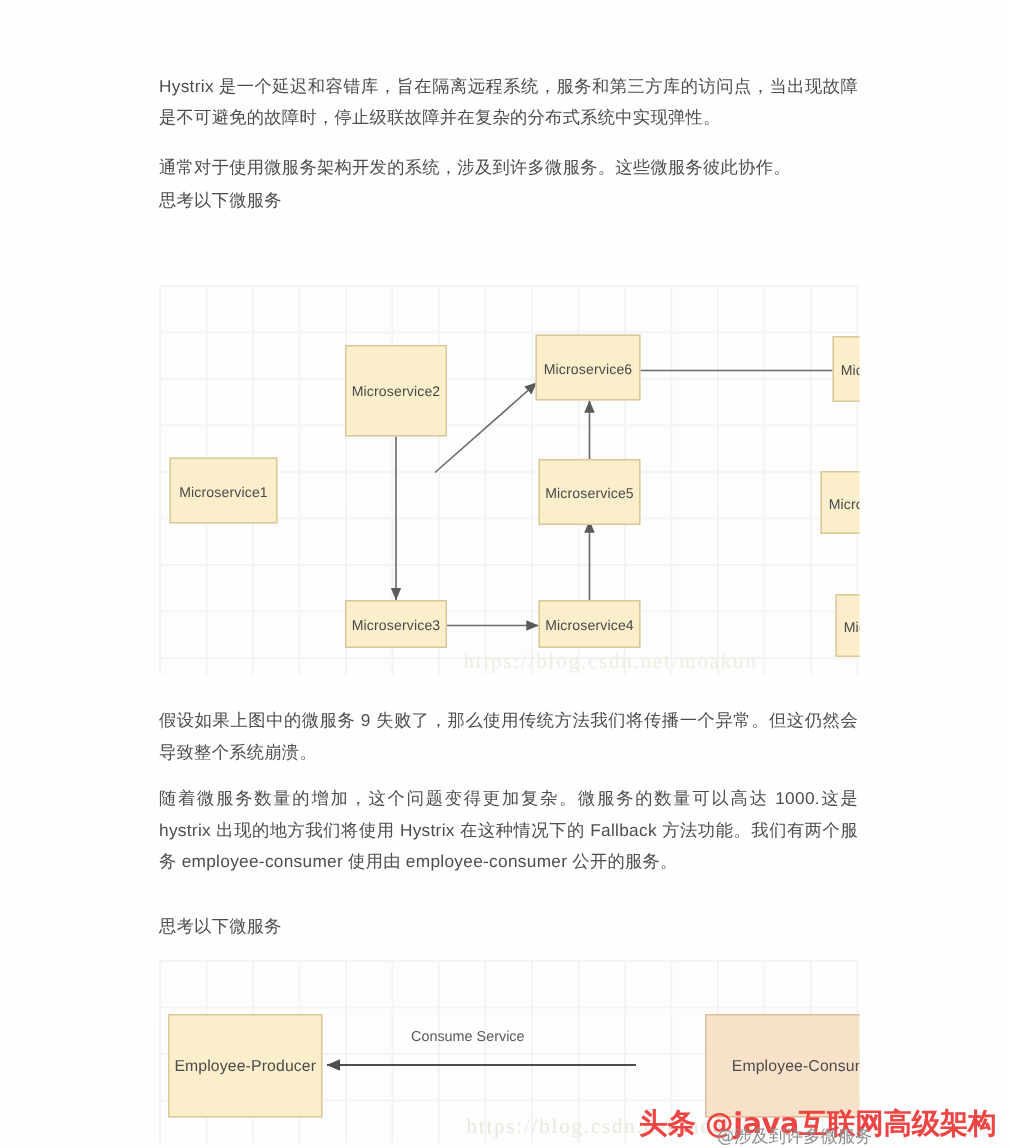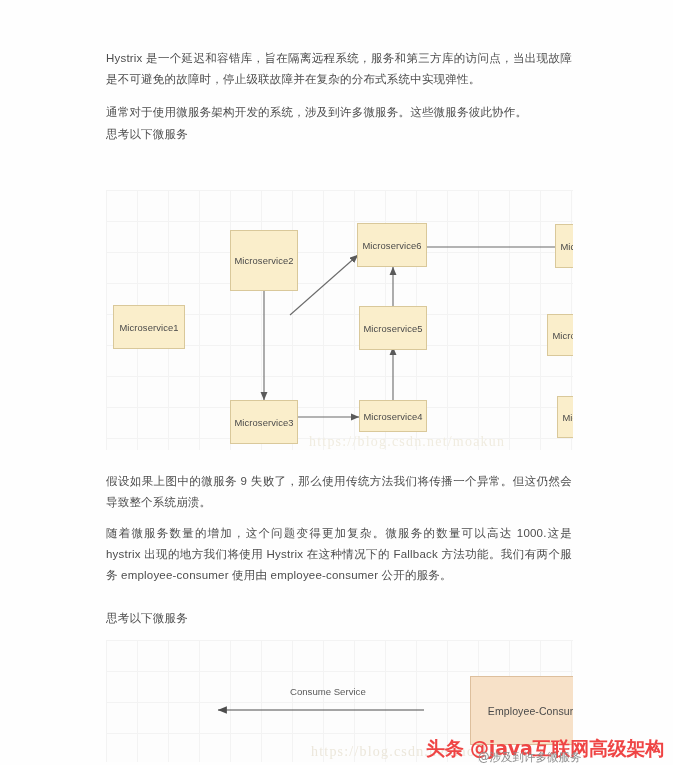--- a/index.html
+++ b/index.html
@@ -131,21 +131,21 @@
 
       <path d="M319,57 L462,57" stroke="#6b6b6b" stroke-width="1.1" fill="none" marker-end="url(#ah)"></path>
 
       <path d="M483,78 L477,125" stroke="#6b6b6b" stroke-width="1.1" fill="none" marker-end="url(#ah)"></path>
 
       <path d="M477,165 L485,206" stroke="#6b6b6b" stroke-width="1.1" fill="none" marker-end="url(#ah)"></path>
     </svg>
 
     <div class="node" style="left:7px;top:115px;width:72px;height:44px;text-align:center;">Microservice1</div>
     <div class="node" style="left:124px;top:40px;width:68px;height:61px;">Microservice2</div>
-    <div class="node" style="left:124px;top:210px;width:68px;height:44px;">Microservice3</div>
+    <div class="node" style="left:124px;top:210px;width:68px;height:32px;">Microservice3</div>
     <div class="node" style="left:253px;top:210px;width:68px;height:32px;">Microservice4</div>
     <div class="node" style="left:253px;top:116px;width:68px;height:44px;">Microservice5</div>
     <div class="node" style="left:251px;top:33px;width:70px;height:44px;">Microservice6</div>
     <div class="node" style="left:449px;top:34px;width:70px;height:44px;">Microservice7</div>
     <div class="node" style="left:441px;top:124px;width:70px;height:42px;">Microservice8</div>
     <div class="node" style="left:451px;top:206px;width:70px;height:42px;">Microservice9</div>
   </div>
 
   <div class="wm" id="wm-diagram1">https://blog.csdn.net/moakun</div>
 
@@ -156,22 +156,23 @@
   <div class="diagram" id="diagram-employee">
     <svg class="links" viewBox="0 0 467 122" preserveAspectRatio="none">
       <defs>
         <marker id="ah2" markerWidth="9" markerHeight="9" refX="7.4" refY="3.2" orient="auto">
           <path d="M0,0 L7.6,3.2 L0,6.4 z" fill="#4d4d4d"></path>
         </marker>
       </defs>
       <path d="M318,70 L112,70" stroke="#4d4d4d" stroke-width="1.2" fill="none" marker-end="url(#ah2)"></path>
     </svg>
 
+    <div class="node big" style="left:6px;top:36px;width:103px;height:69px;">Employee-Producer</div>
     <div class="node big peach" style="left:320px;top:36px;width:136px;height:69px;margin-left:44px;">Employee-Consumer</div>
 
-    <div class="edge-label" style="left:184px;top:46px;">Consume Service</div>
+    <div class="edge-label" style="left:168px;top:46px;">Consume Service</div>
   </div>
 
   <div class="wm" id="wm-diagram2">https://blog.csdn.net/moakun</div>
   <div id="wm-brand">头条 @java互联网高级架构</div>
   <div id="wm-brand-sub">@涉及到许多微服务</div>
 
 </div>
 
 </body></html>

